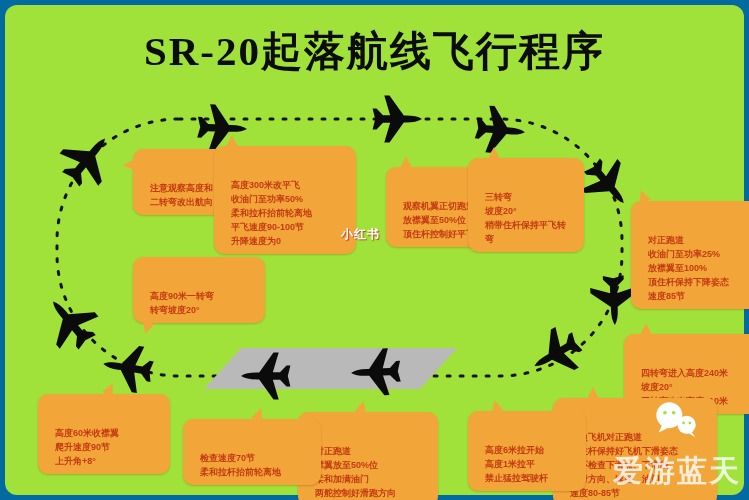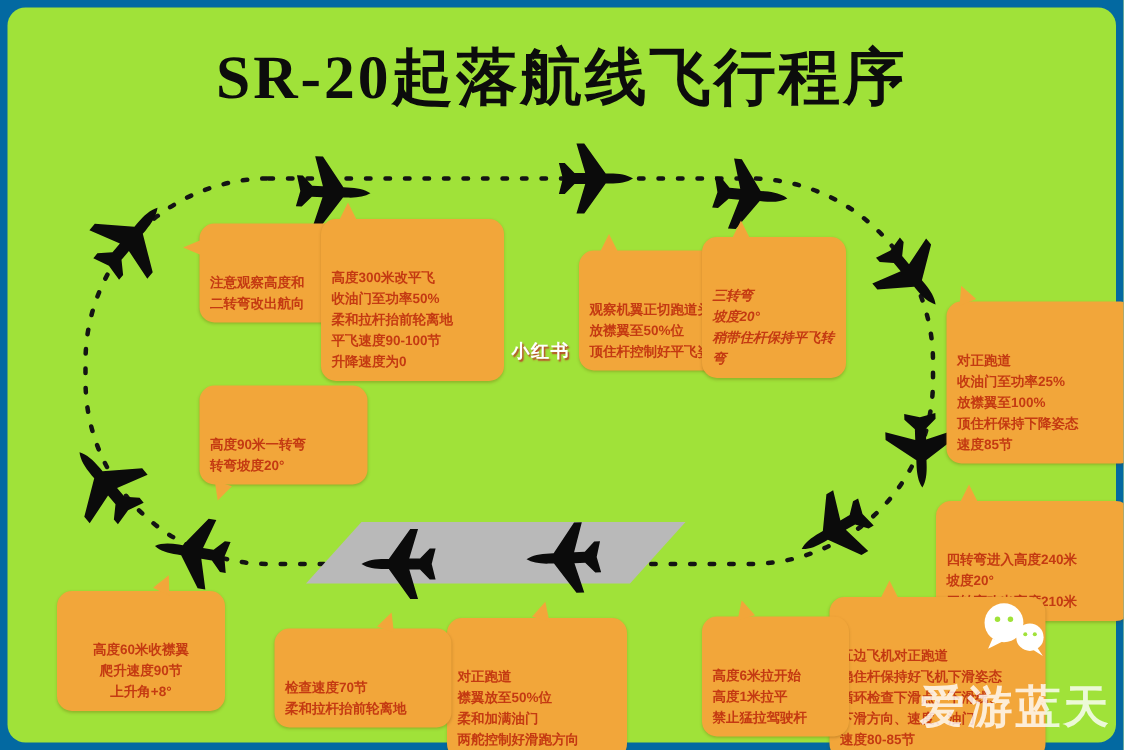--- a/index.html
+++ b/index.html
@@ -14,21 +14,21 @@
   #stage{position:relative;width:749px;height:500px;background:#0369a1;overflow:hidden;}
   #panel{position:absolute;left:5px;top:5px;right:5px;bottom:5px;background:var(--background);border-radius:12px;}
   #title{
     position:absolute;left:0;top:24px;width:100%;text-align:center;
     font-family:"Liberation Serif","DejaVu Serif",serif;font-weight:bold;
     font-size:41px;color:#0c0c0c;letter-spacing:2px;
   }
   #scene{position:absolute;left:0;top:0;width:749px;height:500px;}
   .callout{
     position:absolute;background:var(--callout-bg);color:var(--callout-text);
-    border-radius:10px;padding:5px 7px;font-size:9px;font-weight:bold;line-height:1.55;
+    border-radius:10px;padding:5px 17px;font-size:9px;font-weight:bold;line-height:1.55;
     white-space:pre-line;box-shadow:0 1px 2px rgba(90,60,0,.25);
   }
   .tail{position:absolute;width:0;height:0;border-style:solid;border-color:transparent;}
   .tail.up{border-width:0 6px 12px 6px;border-bottom-color:var(--callout-bg);top:-11px;}
   .tail.down{border-width:12px 6px 0 6px;border-top-color:var(--callout-bg);bottom:-11px;}
   .tail.left{border-width:5px 12px 5px 0;border-right-color:var(--callout-bg);left:-11px;}
   #watermark{
     position:absolute;left:341px;top:226px;font-size:12px;font-weight:bold;color:#ffffff;
     text-shadow:1px 1px 1px rgba(190,40,40,.85);letter-spacing:1px;text-align:right;
   }
@@ -80,21 +80,21 @@
 升降速度为0</span>
   </div>
 
   <div class="callout" style="left:386px;top:167px;width:94px;">
     <span class="tail up" style="left:14px;"></span>
     <span>观察机翼正切跑道头
 放襟翼至50%位
 顶住杆控制好平飞姿态</span>
   </div>
 
-  <div class="callout" style="left:468px;top:158px;width:82px;font-style:italic;">
+  <div class="callout" style="left:468px;top:158px;width:82px;">
     <span class="tail up" style="left:20px;"></span>
     <span>三转弯
 坡度20°
 稍带住杆保持平飞转弯</span>
   </div>
 
   <div class="callout" style="left:631px;top:201px;width:112px;">
     <span class="tail up" style="left:6px;transform:rotate(-22deg);"></span>
     <span>对正跑道
 收油门至功率25%
@@ -133,21 +133,21 @@
 柔和加满油门
 两舵控制好滑跑方向</span>
   </div>
 
   <div class="callout" style="left:183px;top:419px;width:104px;">
     <span class="tail up" style="left:70px;transform:rotate(20deg);"></span>
     <span>检查速度70节
 柔和拉杆抬前轮离地</span>
   </div>
 
-  <div class="callout" style="left:38px;top:394px;width:98px;text-align:center;">
+  <div class="callout" style="left:38px;top:394px;width:98px;">
     <span class="tail up" style="left:66px;transform:rotate(25deg);"></span>
     <span>高度60米收襟翼
 爬升速度90节
 上升角+8°</span>
   </div>
 
   <div class="callout" style="left:101px;top:257px;width:98px;margin-left:32px;">
     <span class="tail down" style="left:8px;transform:rotate(18deg);"></span>
     <span>高度90米一转弯
 转弯坡度20°</span>

